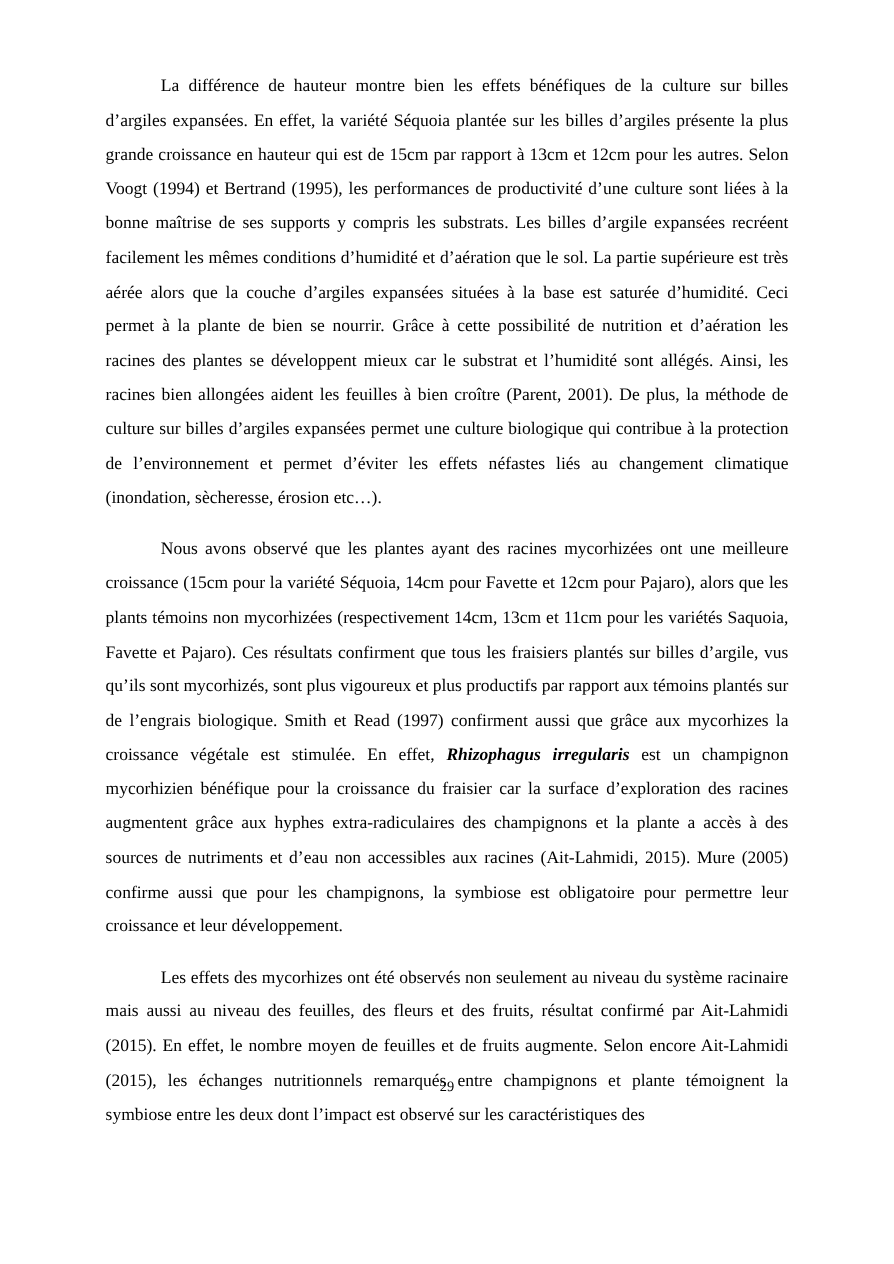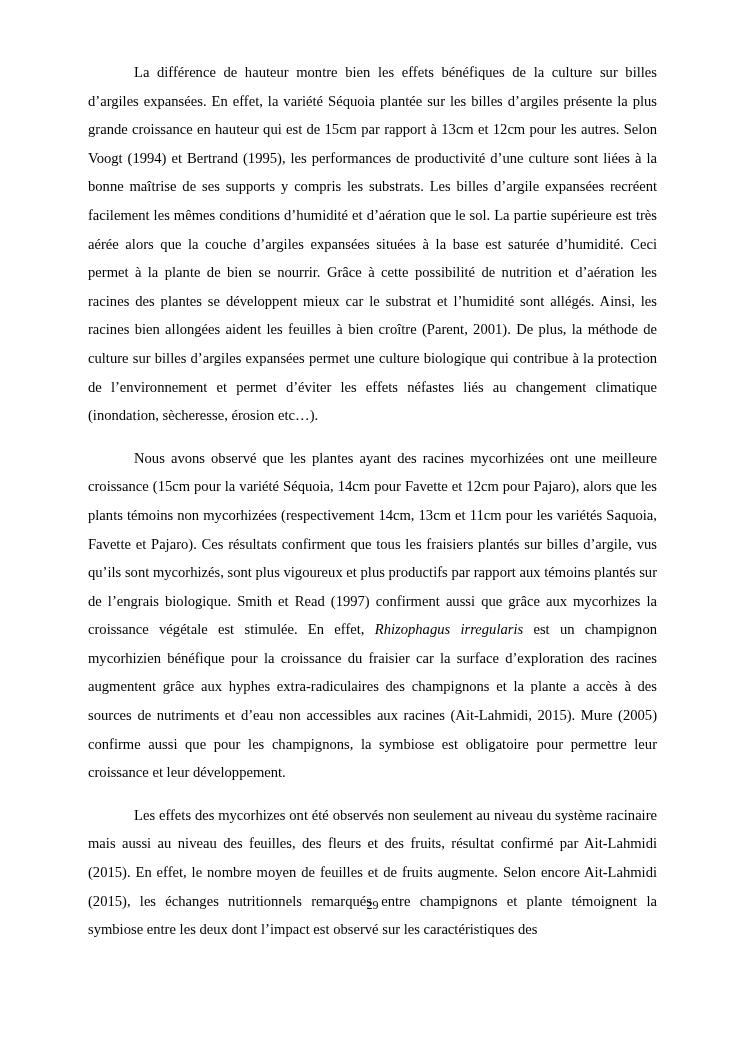--- a/index.html
+++ b/index.html
@@ -36,20 +36,21 @@
     text-align: justify;
     text-justify: inter-word;
     text-indent: 46px;
     hyphens: none;
   }
   p.para:last-of-type {
     margin-bottom: 3px;
   }
   .italic {
     font-style: italic;
+    font-weight: bold;
   }
   .page-number {
     position: absolute;
     left: 88px;
     top: 895px;
     width: 569px;
     text-align: center;
     font-size: 12px;
     line-height: 20px;
   }

